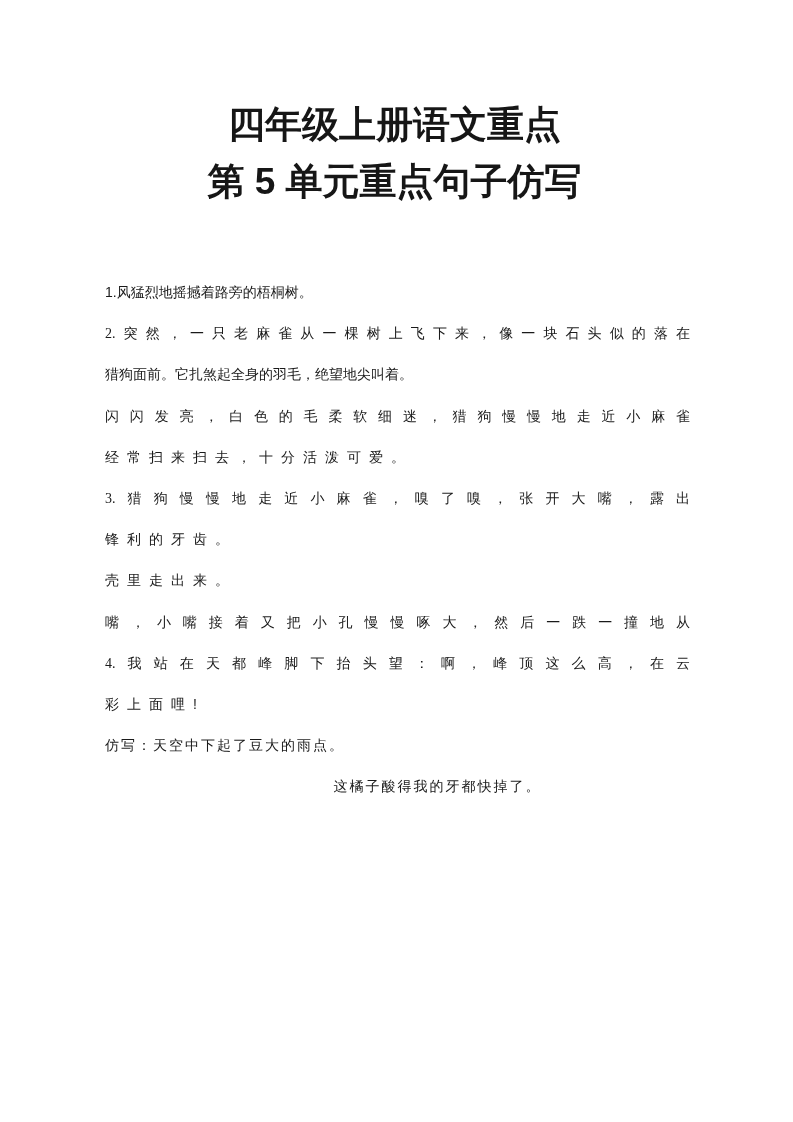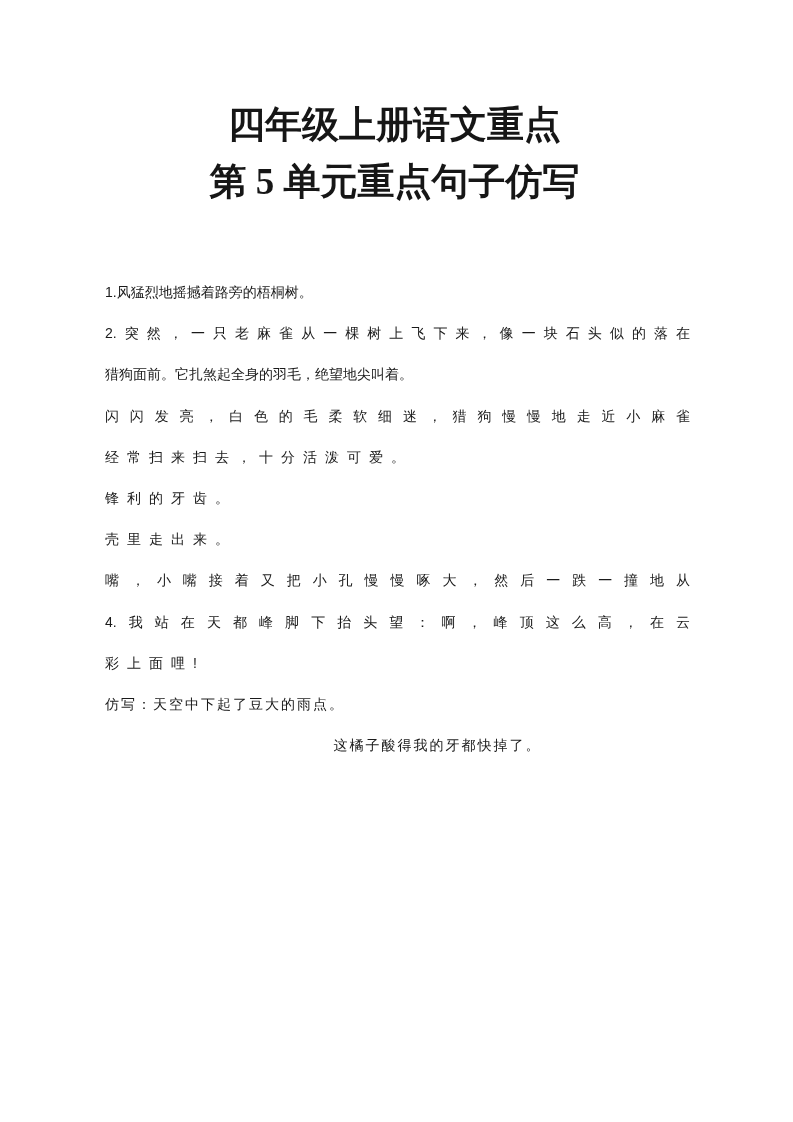--- a/index.html
+++ b/index.html
@@ -20,21 +20,20 @@
     position: absolute;
     top: 96px;
     left: 0;
     right: 4px;
     margin: 0;
     text-align: center;
     font-size: 37px;
     line-height: 57px;
     font-weight: 700;
     color: #161616;
-    font-family: Liberation Serif, serif;
   }
   .doc-title .title-line {
     display: block;
   }
   .doc-body {
     position: absolute;
     top: 272px;
     left: 105px;
     width: 585px;
   }
@@ -45,20 +44,21 @@
     white-space: nowrap;
     overflow: visible;
     color: #1a1a1a;
   }
   
   .fill {
     white-space: normal;
     text-align: justify;
     text-justify: inter-character;
     text-align-last: justify;
+    font-family: Liberation Serif, serif;
   }
   
   .spaced { letter-spacing: 8px; }
   .sm     { letter-spacing: 2px; }
   .indent { padding-left: 80px; text-align: center; }
 </style>
 </head>
 <body>
 
 <div class="page">
@@ -67,20 +67,21 @@
     <span class="title-line">四年级上册语文重点</span>
     <span class="title-line">第 5 单元重点句子仿写</span>
   </h1>
 
   <div class="doc-body">
     <div class="line">1.风猛烈地摇撼着路旁的梧桐树。</div>
     <div class="line fill">2.突然，一只老麻雀从一棵树上飞下来，像一块石头似的落在</div>
     <div class="line">猎狗面前。它扎煞起全身的羽毛，绝望地尖叫着。</div>
     <div class="line fill">闪闪发亮，白色的毛柔软细迷，猎狗慢慢地走近小麻雀</div>
     <div class="line spaced">经常扫来扫去，十分活泼可爱。</div>
+    <div class="line fill">3.猎狗慢慢地走近小麻雀，嗅了嗅，张开大嘴，露出</div>
     <div class="line spaced">锋利的牙齿。</div>
     <div class="line spaced">壳里走出来。</div>
     <div class="line fill">嘴，小嘴接着又把小孔慢慢啄大，然后一跌一撞地从</div>
     <div class="line fill">4.我站在天都峰脚下抬头望：啊，峰顶这么高，在云</div>
     <div class="line spaced">彩上面哩!</div>
     <div class="line sm">仿写：天空中下起了豆大的雨点。</div>
     <div class="line sm indent">这橘子酸得我的牙都快掉了。</div>
   </div>
 
 </div>

